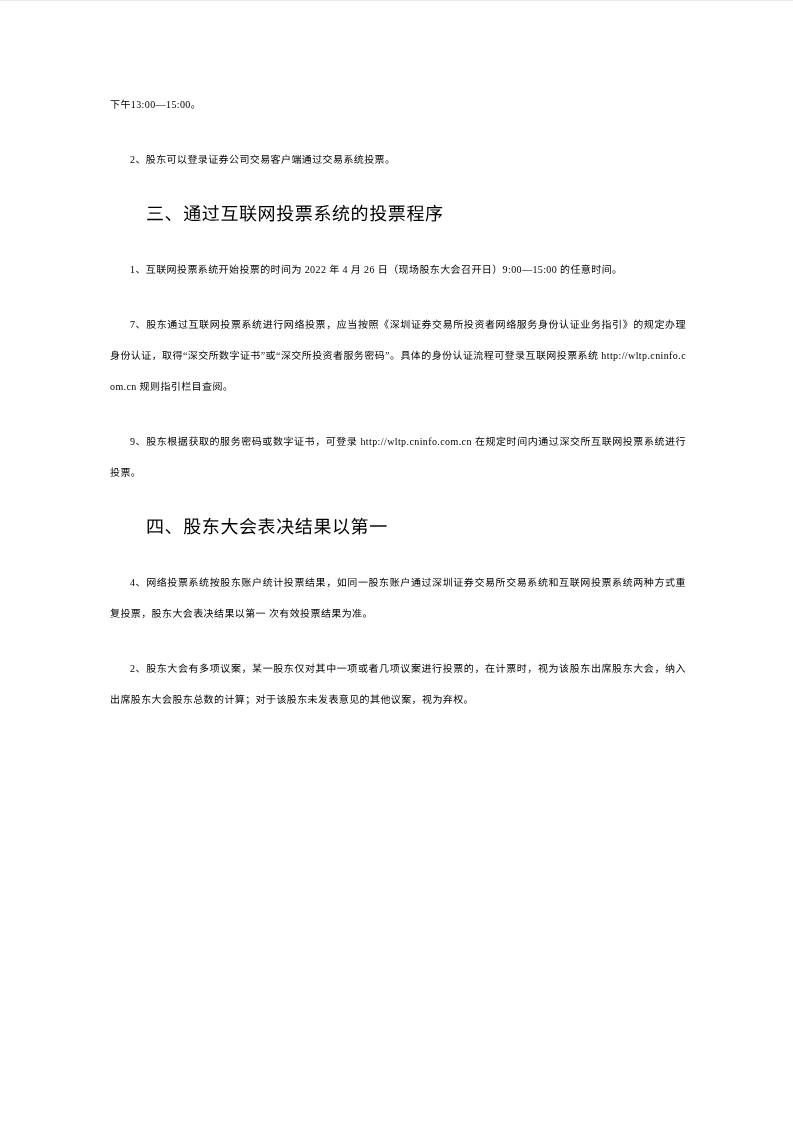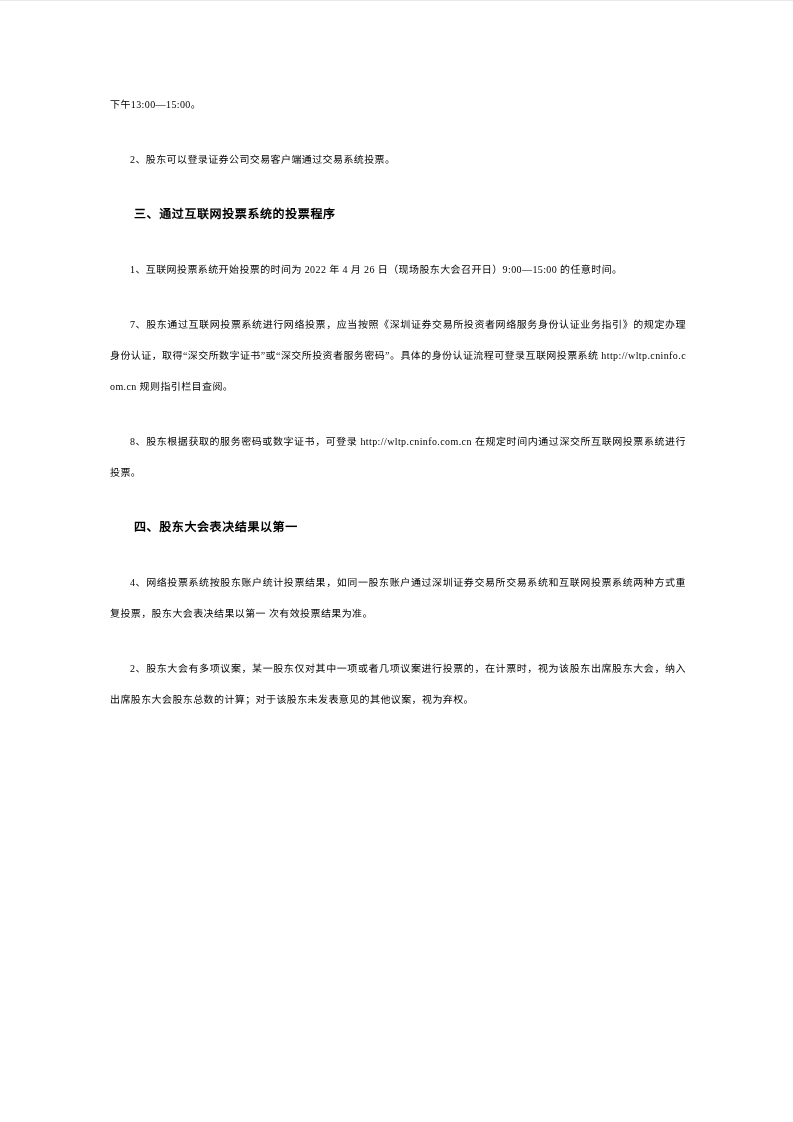--- a/index.html
+++ b/index.html
@@ -30,42 +30,42 @@
       text-align: justify;
       text-justify: inter-ideograph;
       word-break: break-all;
     }
     .doc p.indent {
       text-indent: 2em;
       margin-top: 24px;
     }
     .doc p.heading {
       font-family: "Liberation Sans", "DejaVu Sans", sans-serif;
-      font-weight: bold;
-      font-size: 12px;
+      font-weight: normal;
+      font-size: 18px;
       letter-spacing: 0.6px;
     }
   </style>
 </head>
 <body>
 
 <div class="page">
   <div class="doc">
 
     <p class="body">下午13:00—15:00。</p>
 
     <p class="body indent">2、股东可以登录证券公司交易客户端通过交易系统投票。</p>
 
     <p class="heading indent">三、通过互联网投票系统的投票程序</p>
 
     <p class="body indent">1、互联网投票系统开始投票的时间为 2022 年 4 月 26 日（现场股东大会召开日）9:00—15:00 的任意时间。</p>
 
     <p class="body indent">7、股东通过互联网投票系统进行网络投票，应当按照《深圳证券交易所投资者网络服务身份认证业务指引》的规定办理身份认证，取得“深交所数字证书”或“深交所投资者服务密码”。具体的身份认证流程可登录互联网投票系统 http://wltp.cninfo.com.cn 规则指引栏目查阅。</p>
 
-    <p class="body indent">8、股东根据获取的服务密码或数字证书，可登录 http://wltp.cninfo.com.cn 在规定时间内通过深交所互联网投票系统进行投票。</p>
+    <p class="body indent">9、股东根据获取的服务密码或数字证书，可登录 http://wltp.cninfo.com.cn 在规定时间内通过深交所互联网投票系统进行投票。</p>
 
     <p class="heading indent">四、股东大会表决结果以第一</p>
 
     <p class="body indent">4、网络投票系统按股东账户统计投票结果，如同一股东账户通过深圳证券交易所交易系统和互联网投票系统两种方式重复投票，股东大会表决结果以第一 次有效投票结果为准。</p>
 
     <p class="body indent">2、股东大会有多项议案，某一股东仅对其中一项或者几项议案进行投票的，在计票时，视为该股东出席股东大会，纳入出席股东大会股东总数的计算；对于该股东未发表意见的其他议案，视为弃权。</p>
 
   </div>
 </div>
 

